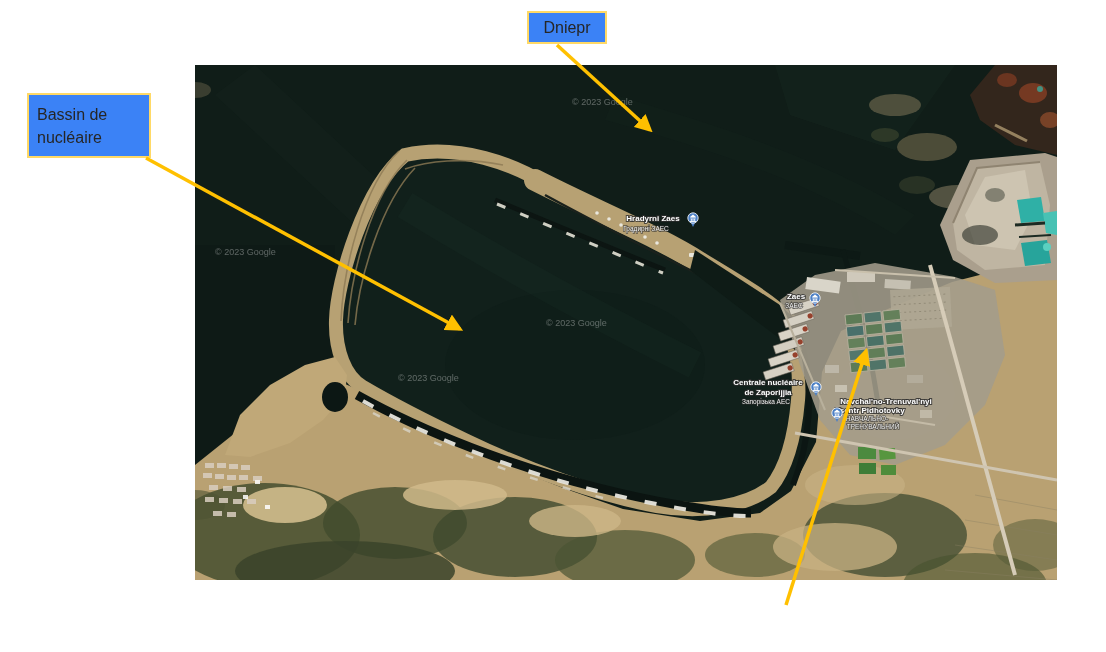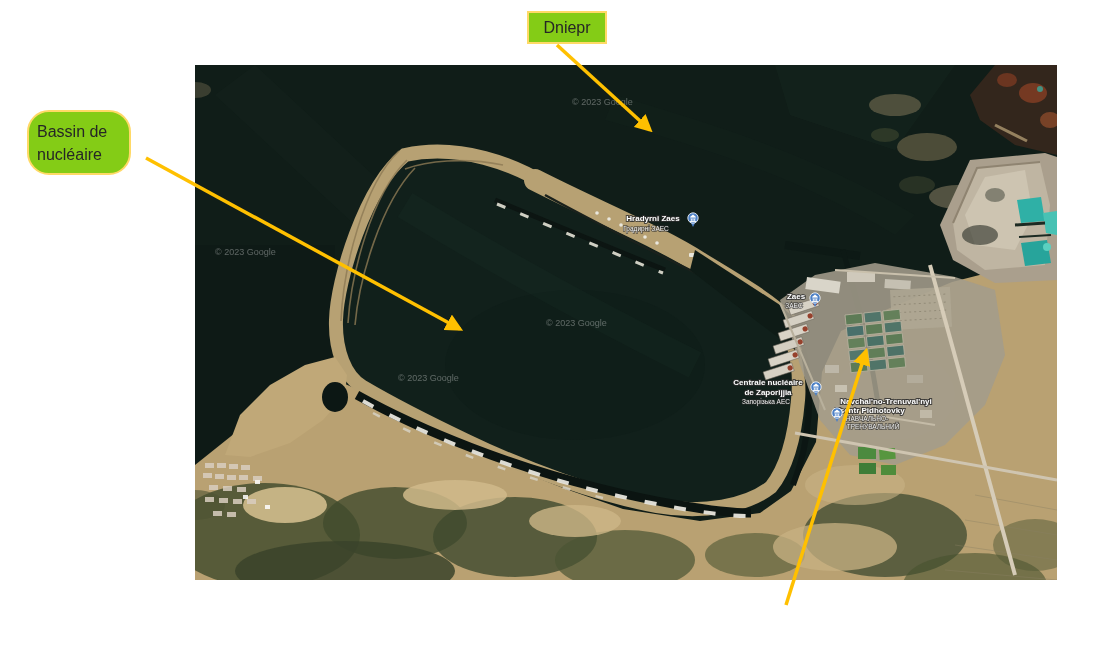--- a/index.html
+++ b/index.html
@@ -10,34 +10,34 @@
     overflow:hidden;
   }
   .slide{position:relative;width:1106px;height:652px;background:#ffffff;}
   .map-wrap{
     position:absolute;left:195px;top:65px;width:862px;height:515px;
     overflow:hidden;
   }
   .map-wrap svg{display:block;}
   .callout{
     position:absolute;
-    background:#84cc16;
+    background:#3b82f6;
     border:2px solid #FFD966;
     color:#262626;
     font-size:16px;
     line-height:23px;
     box-sizing:border-box;
     display:flex;
     flex-direction:column;
     justify-content:center;
   }
   .callout.center{align-items:center;}
   .callout.left{padding-left:8px;}
   #co-dniepr{left:527px;top:11px;width:80px;height:33px;}
-  #co-retention{left:27px;top:110px;width:104px;height:65px;border-radius:22px;}
+  #co-retention{left:27px;top:93px;width:124px;height:65px;}
   #co-fontaines{left:665px;top:607px;width:193px;height:33px;}
   .arrow-layer{
     position:absolute;left:0;top:0;width:1106px;height:652px;
     pointer-events:none;
   }
   .poi-line1{font-size:8px;font-weight:bold;fill:#ffffff;stroke:rgba(45,45,45,0.8);stroke-width:2px;paint-order:stroke;text-anchor:middle;font-family:"Liberation Sans",sans-serif;}
   .poi-line2{font-size:6.5px;fill:#ededed;stroke:rgba(45,45,45,0.65);stroke-width:1.6px;paint-order:stroke;text-anchor:middle;font-family:"Liberation Sans",sans-serif;}
   .wm{font-size:9px;fill:rgba(255,255,255,0.32);font-family:"Liberation Sans",sans-serif;}
 </style>
 </head>

